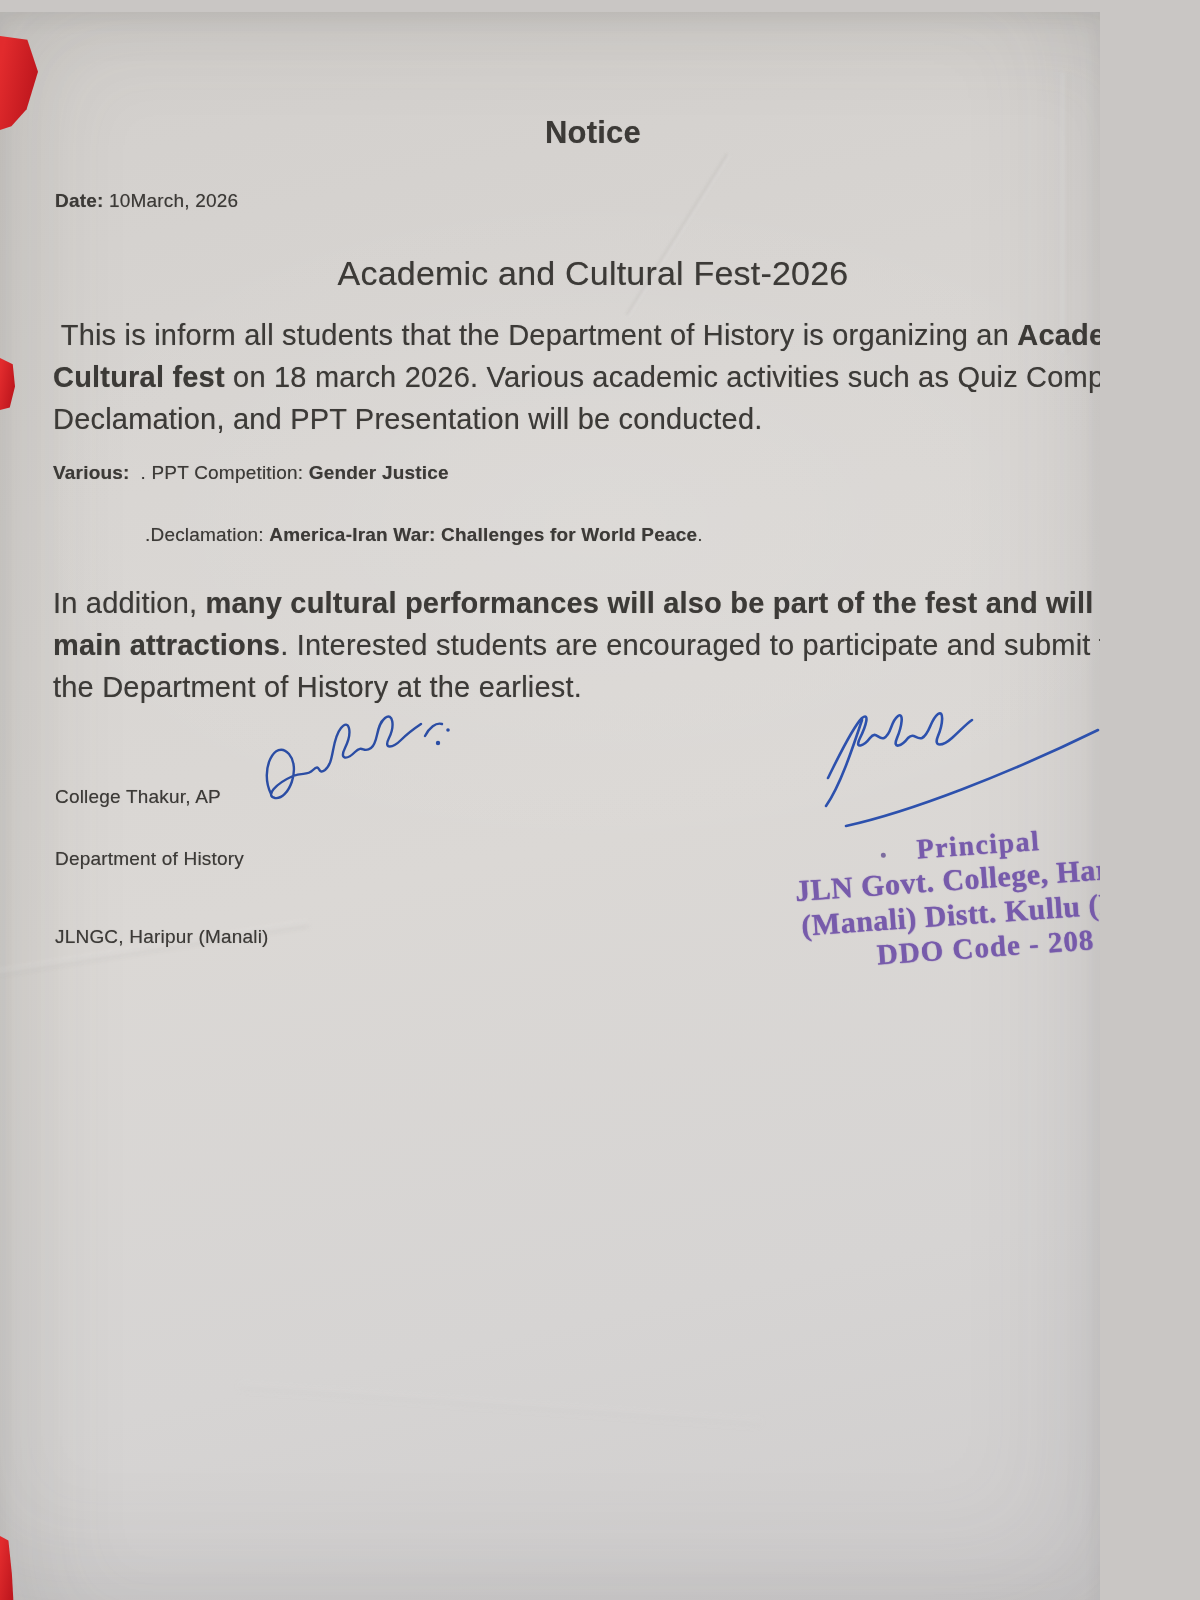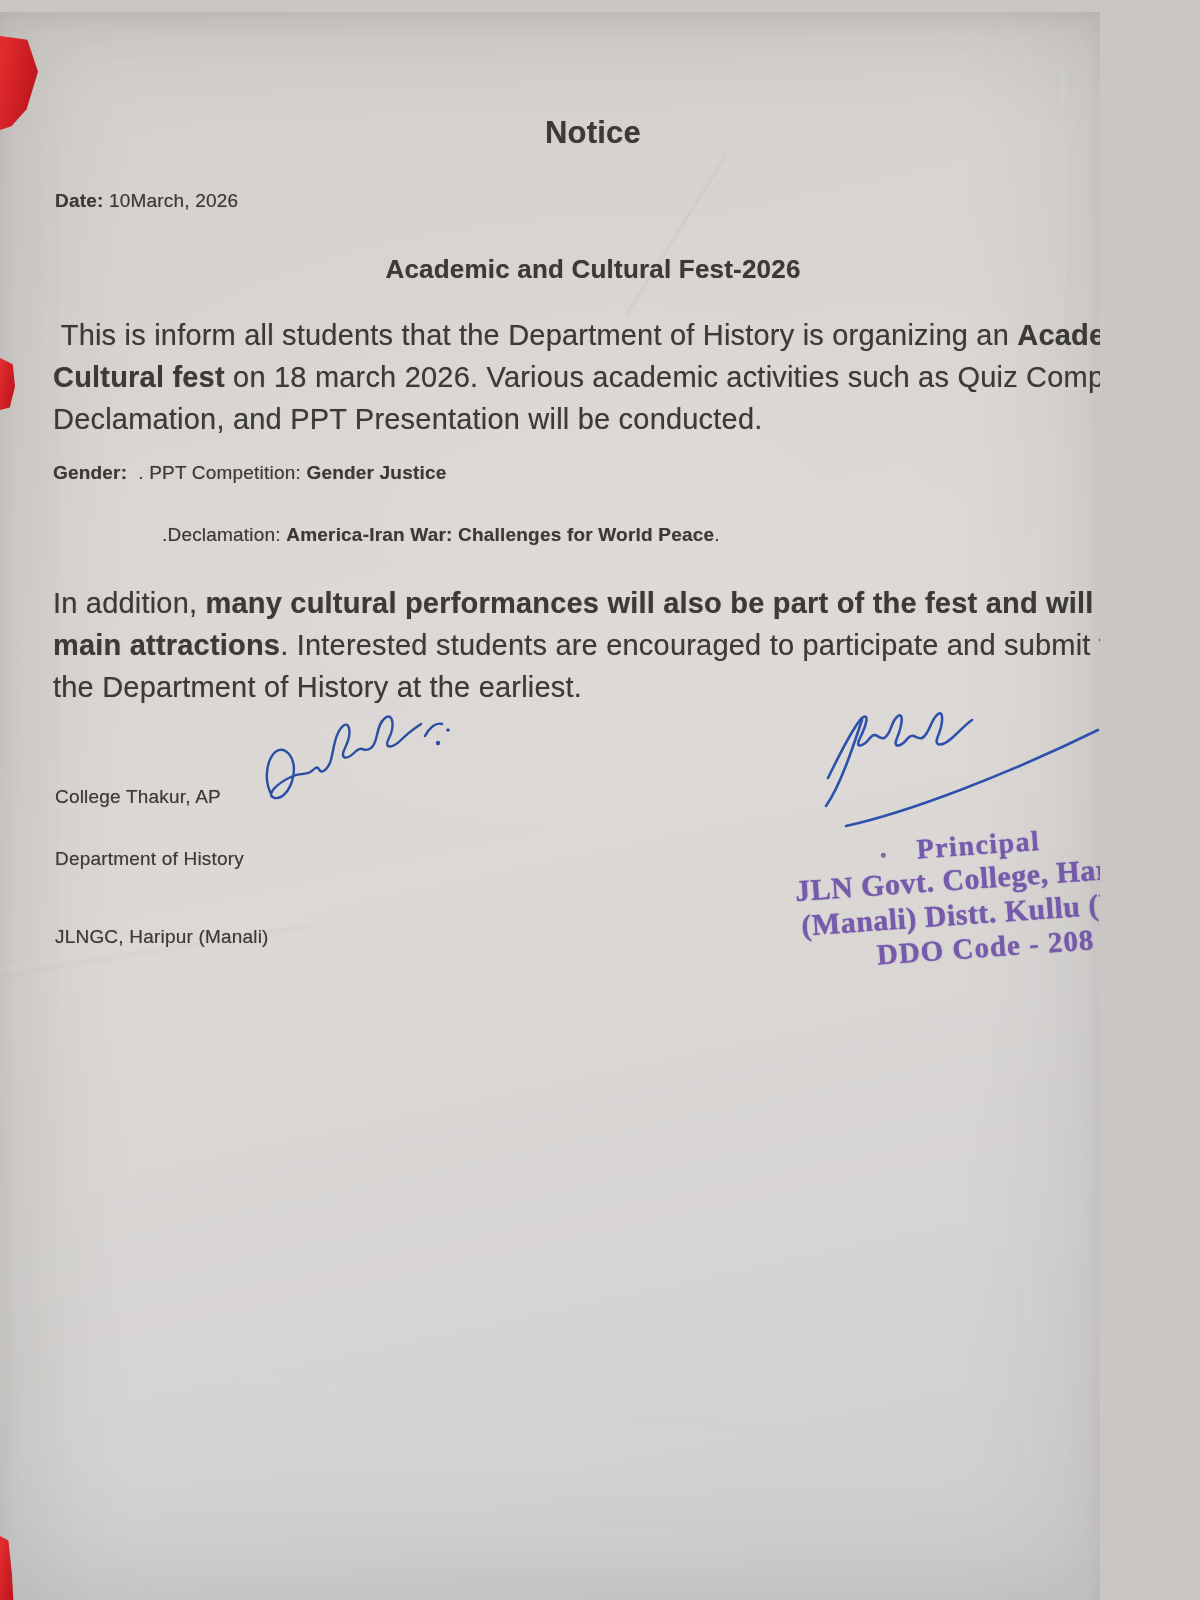--- a/index.html
+++ b/index.html
@@ -15,21 +15,21 @@
       inset 45px 25px 90px rgba(80,75,70,0.10),
       inset -35px -45px 110px rgba(80,80,90,0.10),
       inset 0 8px 18px rgba(70,65,60,0.08);
     color:#3c3a37;
     margin-top:12px;
   }
   .txt{position:absolute;white-space:pre;letter-spacing:0.2px;
        text-shadow:0 0 0.7px rgba(62,60,56,0.55);}
   .center{left:0;width:1186px;text-align:center;}
   .h1{font-size:31px;font-weight:700;}
-  .h2{font-size:26px;font-weight:700;}
+  .h2{font-size:34px;font-weight:400;}
   .body-text{font-size:29px;line-height:42px;}
   .line24{font-size:19px;}
   b{font-weight:700;}
   .sig-svg{position:absolute;}
   .stamp{
     position:absolute;left:788px;top:818px;width:388px;
     transform:rotate(-4deg);transform-origin:50% 50%;
     text-align:center;color:#6f51a8;
     font-family:"Liberation Serif",serif;font-weight:700;
     opacity:0.92;
@@ -79,23 +79,23 @@
   <div class="txt center h1" style="top:103px;">Notice</div>
 
   <div class="txt line24" style="left:55px;top:178px;"><b>Date:</b><span> 10March, 2026</span></div>
 
   <div class="txt center h2" style="top:242px;">Academic and Cultural Fest-2026</div>
 
   <div class="txt body-text" style="left:53px;top:302px;"><span> This is inform all students that the Department of History is organizing an </span><b>Academic and
 Cultural fest</b><span> on 18 march 2026. Various academic activities such as Quiz Competition,
 Declamation, and PPT Presentation will be conducted.</span></div>
 
-  <div class="txt line24" style="left:53px;top:450px;"><b>Gender:</b><span>  . PPT Competition: </span><b>Gender Justice</b></div>
+  <div class="txt line24" style="left:53px;top:450px;"><b>Various:</b><span>  . PPT Competition: </span><b>Gender Justice</b></div>
 
-  <div class="txt line24" style="left:162px;top:512px;"><span>.Declamation: </span><b>America-Iran War: Challenges for World Peace</b><span>.</span></div>
+  <div class="txt line24" style="left:145px;top:512px;"><span>.Declamation: </span><b>America-Iran War: Challenges for World Peace</b><span>.</span></div>
 
   <div class="txt body-text" style="left:53px;top:570px;"><span>In addition, </span><b>many cultural performances will also be part of the fest and will be one of its
 main attractions</b><span>. Interested students are encouraged to participate and submit their names to
 the Department of History at the earliest.</span></div>
 
   <svg class="sig-svg" style="left:245px;top:690px;" width="210" height="115" viewBox="0 0 210 115">
     <g fill="none" stroke="#2b4da4" stroke-width="2.4" stroke-linecap="round">
       <path d="M 26 92 C 14 68, 30 36, 44 52 C 56 66, 44 98, 30 96 C 20 94, 30 82, 48 74
                C 58 70, 62 74, 68 68 C 76 60, 72 74, 80 68
                C 90 60, 86 38, 96 26 C 104 16, 108 30, 100 46 C 94 58, 102 58, 110 50

